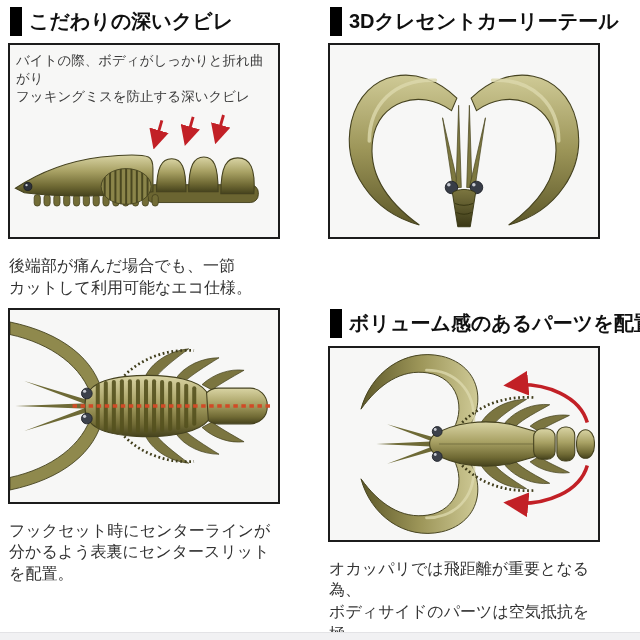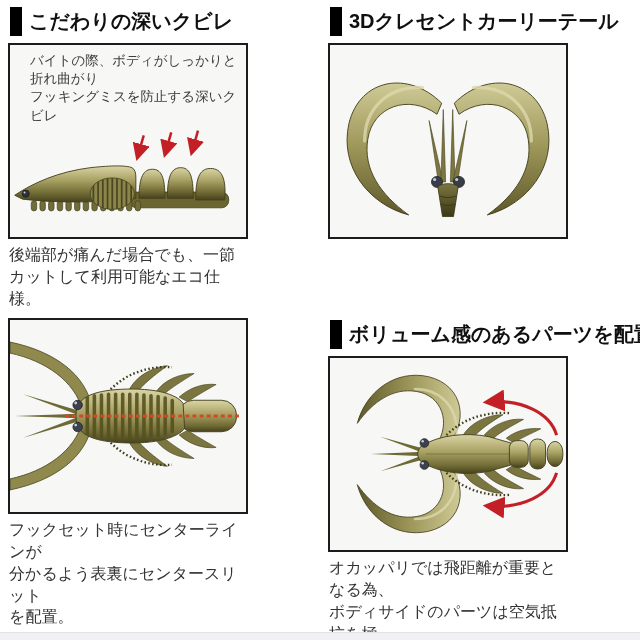--- a/index.html
+++ b/index.html
@@ -8,42 +8,42 @@
     font-family:"Liberation Sans","DejaVu Sans",sans-serif;
     overflow:hidden;
   }
   .page{position:relative;width:640px;height:640px;background:#ffffff;}
   .grid{
     display:grid;
     grid-template-columns:304px 304px;
     column-gap:16px;row-gap:9px;
     padding:5px 8px 0 8px;
   }
-  .panel{width:240px;}
+  .panel{width:272px;}
   .heading{
     display:flex;align-items:center;gap:7px;
     margin:1px 0 7px 2px;height:30px;
     font-size:20px;font-weight:bold;color:#101010;
     letter-spacing:0;white-space:nowrap;
   }
   .heading .bar{
     display:inline-block;width:12px;height:29px;background:#000000;flex:0 0 auto;
   }
   .figure-box{
     box-sizing:border-box;height:196px;border:2px solid #1c1c1c;
     background:#f7f7f6;display:flex;flex-direction:column;overflow:hidden;
   }
   .figure-box svg{display:block;width:100%;flex:1;min-height:0;}
   .caption{
-    margin:0;padding:7px 9px 0 20px;
+    margin:0;padding:7px 9px 0 6px;
     font-size:13.5px;line-height:1.35;color:#3c3c3c;
     white-space:pre-line;
   }
   .desc{
-    margin:5px 0 0 1px;
+    margin:16px 0 0 1px;
     font-size:16px;line-height:1.36;color:#333333;
     white-space:pre-line;
   }
   .bottom-strip{
     position:absolute;left:0;bottom:0;width:640px;height:7px;
     background:#f1f1f3;border-top:1px solid #e3e3e6;
   }
 </style>
 </head>
 <body>

